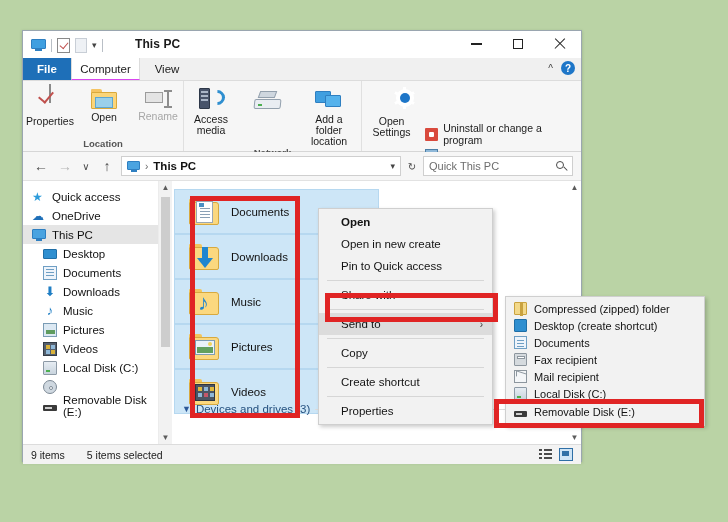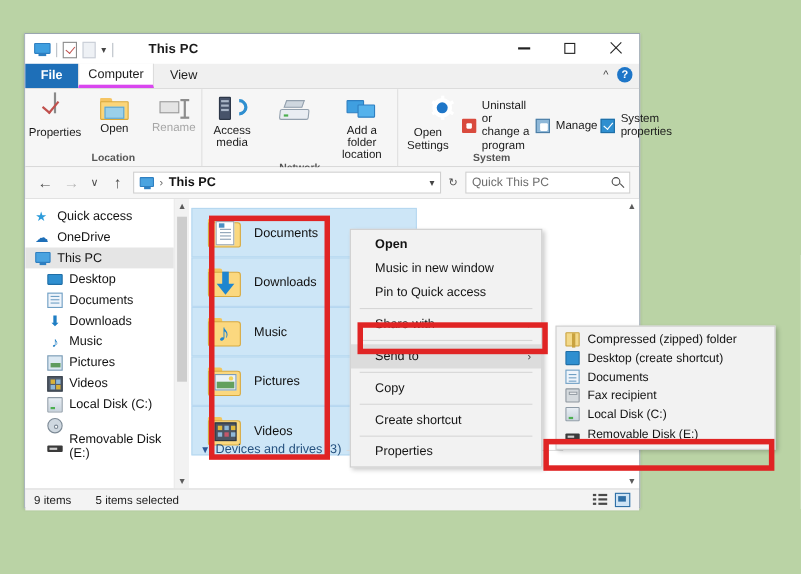--- a/index.html
+++ b/index.html
@@ -36,21 +36,21 @@
   .wbtn .glyph-max{display:block;width:10px;height:10px;border:1.4px solid #222;box-sizing:border-box;}
   .wbtn .glyph-close{position:relative;width:12px;height:12px;}
   .wbtn .glyph-close::before,.wbtn .glyph-close::after{content:"";position:absolute;left:-1px;top:5px;width:14px;height:1.4px;background:#222;}
   .wbtn .glyph-close::before{transform:rotate(45deg);}
   .wbtn .glyph-close::after{transform:rotate(-45deg);}
 
   
   .tabs{position:relative;height:22px;background:#f0f0f0;border-bottom:1px solid #dcdcdc;}
   .tab{position:absolute;top:0;height:22px;display:flex;align-items:center;padding:0 12px;font-size:11.5px;color:#1b1b1b;box-sizing:border-box;}
   .tab-file{left:0;background:#1e6fb8;color:#fff;font-weight:bold;width:48px;justify-content:center;}
-  .tab-computer{left:48px;background:#ffffff;width:69px;justify-content:center;border-left:1px solid #dcdcdc;border-right:1px solid #dcdcdc;border-bottom:3px solid #d946ef;}
+  .tab-computer{left:48px;background:#ffffff;width:69px;justify-content:center;border-left:1px solid #dcdcdc;border-right:1px solid #dcdcdc;border-bottom:1px solid #d946ef;}
   .tab-view{left:118px;width:52px;justify-content:center;}
   .tabs-right{position:absolute;right:6px;top:3px;display:flex;align-items:center;gap:8px;}
   .chev-up{font-size:10px;color:#3b3b3b;}
   .help-circle{width:14px;height:14px;border-radius:50%;background:#1e76c8;color:#fff;font-size:10px;display:flex;align-items:center;justify-content:center;font-weight:bold;}
 
   
   .ribbon{position:relative;height:70px;background:#f6f6f6;border-bottom:1px solid #d6d6d6;display:flex;}
   .rgroup{position:relative;height:70px;display:flex;flex-direction:column;justify-content:space-between;box-sizing:border-box;}
   .rgroup + .rgroup{border-left:1px solid #e0e0e0;}
   .rg-items{display:flex;align-items:flex-start;padding-top:4px;}
@@ -85,21 +85,21 @@
   .ic-gear{width:26px;height:26px;margin:1px auto 0;background:#1e76c8;position:relative;border-radius:1px;}
   .ic-gear::before{content:"";position:absolute;left:6px;top:6px;width:14px;height:14px;border:3.2px solid #fff;border-radius:50%;box-sizing:border-box;}
   .ic-gear::after{content:"";position:absolute;left:11px;top:2px;width:4px;height:22px;background:#1e76c8;box-shadow:-9px 9px 0 0 #1e76c8;transform:rotate(0deg);display:none;}
   .gear-teeth{position:absolute;left:0;top:0;width:26px;height:26px;}
   .gear-teeth i{position:absolute;left:11.5px;top:2px;width:3px;height:22px;background:#fff;transform-origin:50% 50%;}
   .gear-teeth i:nth-child(2){transform:rotate(60deg);}
   .gear-teeth i:nth-child(3){transform:rotate(120deg);}
   .gear-hole{position:absolute;left:8px;top:8px;width:10px;height:10px;border-radius:50%;background:#1e76c8;z-index:3;}
   .gear-ring{position:absolute;left:4px;top:4px;width:18px;height:18px;border-radius:50%;border:3px solid #fff;box-sizing:border-box;z-index:2;}
 
-  .smallrows{display:flex;justify-content:center;padding:5px 0 0 4px;gap:3px;}
+  .smallrows{display:flex;flex-direction:column;justify-content:center;padding:5px 0 0 4px;gap:3px;margin-top:32px;}
   .srow{display:flex;align-items:center;gap:5px;font-size:10.5px;color:#1b1b1b;}
   .sic{width:13px;height:13px;position:relative;flex:none;}
   .sic-uninstall{background:#d94a3d;border-radius:1px;}
   .sic-uninstall::after{content:"";position:absolute;left:4px;top:4px;width:5px;height:5px;background:#fff;border-radius:1px;}
   .sic-sysprop{background:#2f8fd0;border:1px solid #1f6ea6;box-sizing:border-box;}
   .sic-sysprop::after{content:"";position:absolute;left:2px;top:2px;width:7px;height:4px;border-left:1.6px solid #fff;border-bottom:1.6px solid #fff;transform:rotate(-50deg);}
   .sic-manage{background:#8fb8d8;border:1px solid #4c7ea6;box-sizing:border-box;}
   .sic-manage::after{content:"";position:absolute;left:3px;top:3px;width:7px;height:7px;background:#fff;border-radius:1px;}
 
   
@@ -502,21 +502,21 @@
           </span>
       </div>
     </div>
   </div>
 
   <div class="ctxmenu">
     <div class="ctxitem bold">
         <span>Open</span>
       </div>
     <div class="ctxitem">
-        <span>Music in new window</span>
+        <span>Open in new create</span>
       </div>
     <div class="ctxitem">
         <span>Pin to Quick access</span>
       </div>
     <div class="ctxsep"></div>
     <div class="ctxitem">
         <span>Share with</span>
         <span class="arrow">›</span>
       </div>
     <div class="ctxsep"></div>
@@ -549,20 +549,24 @@
       </div>
     <div class="subitem">
         <span class="sbic sbic-doc"></span>
         <span>Documents</span>
       </div>
     <div class="subitem">
         <span class="sbic sbic-fax"></span>
         <span>Fax recipient</span>
       </div>
     <div class="subitem">
+        <span class="sbic sbic-mail"></span>
+        <span>Mail recipient</span>
+      </div>
+    <div class="subitem">
         <span class="sbic sbic-hdd"></span>
         <span>Local Disk (C:)</span>
       </div>
     <div class="subitem" style="height:20px">
         <span class="sbic sbic-usb"></span>
         <span>Removable Disk (E:)</span>
       </div>
   </div>
 
   <div class="redbox rb-folders"></div>

